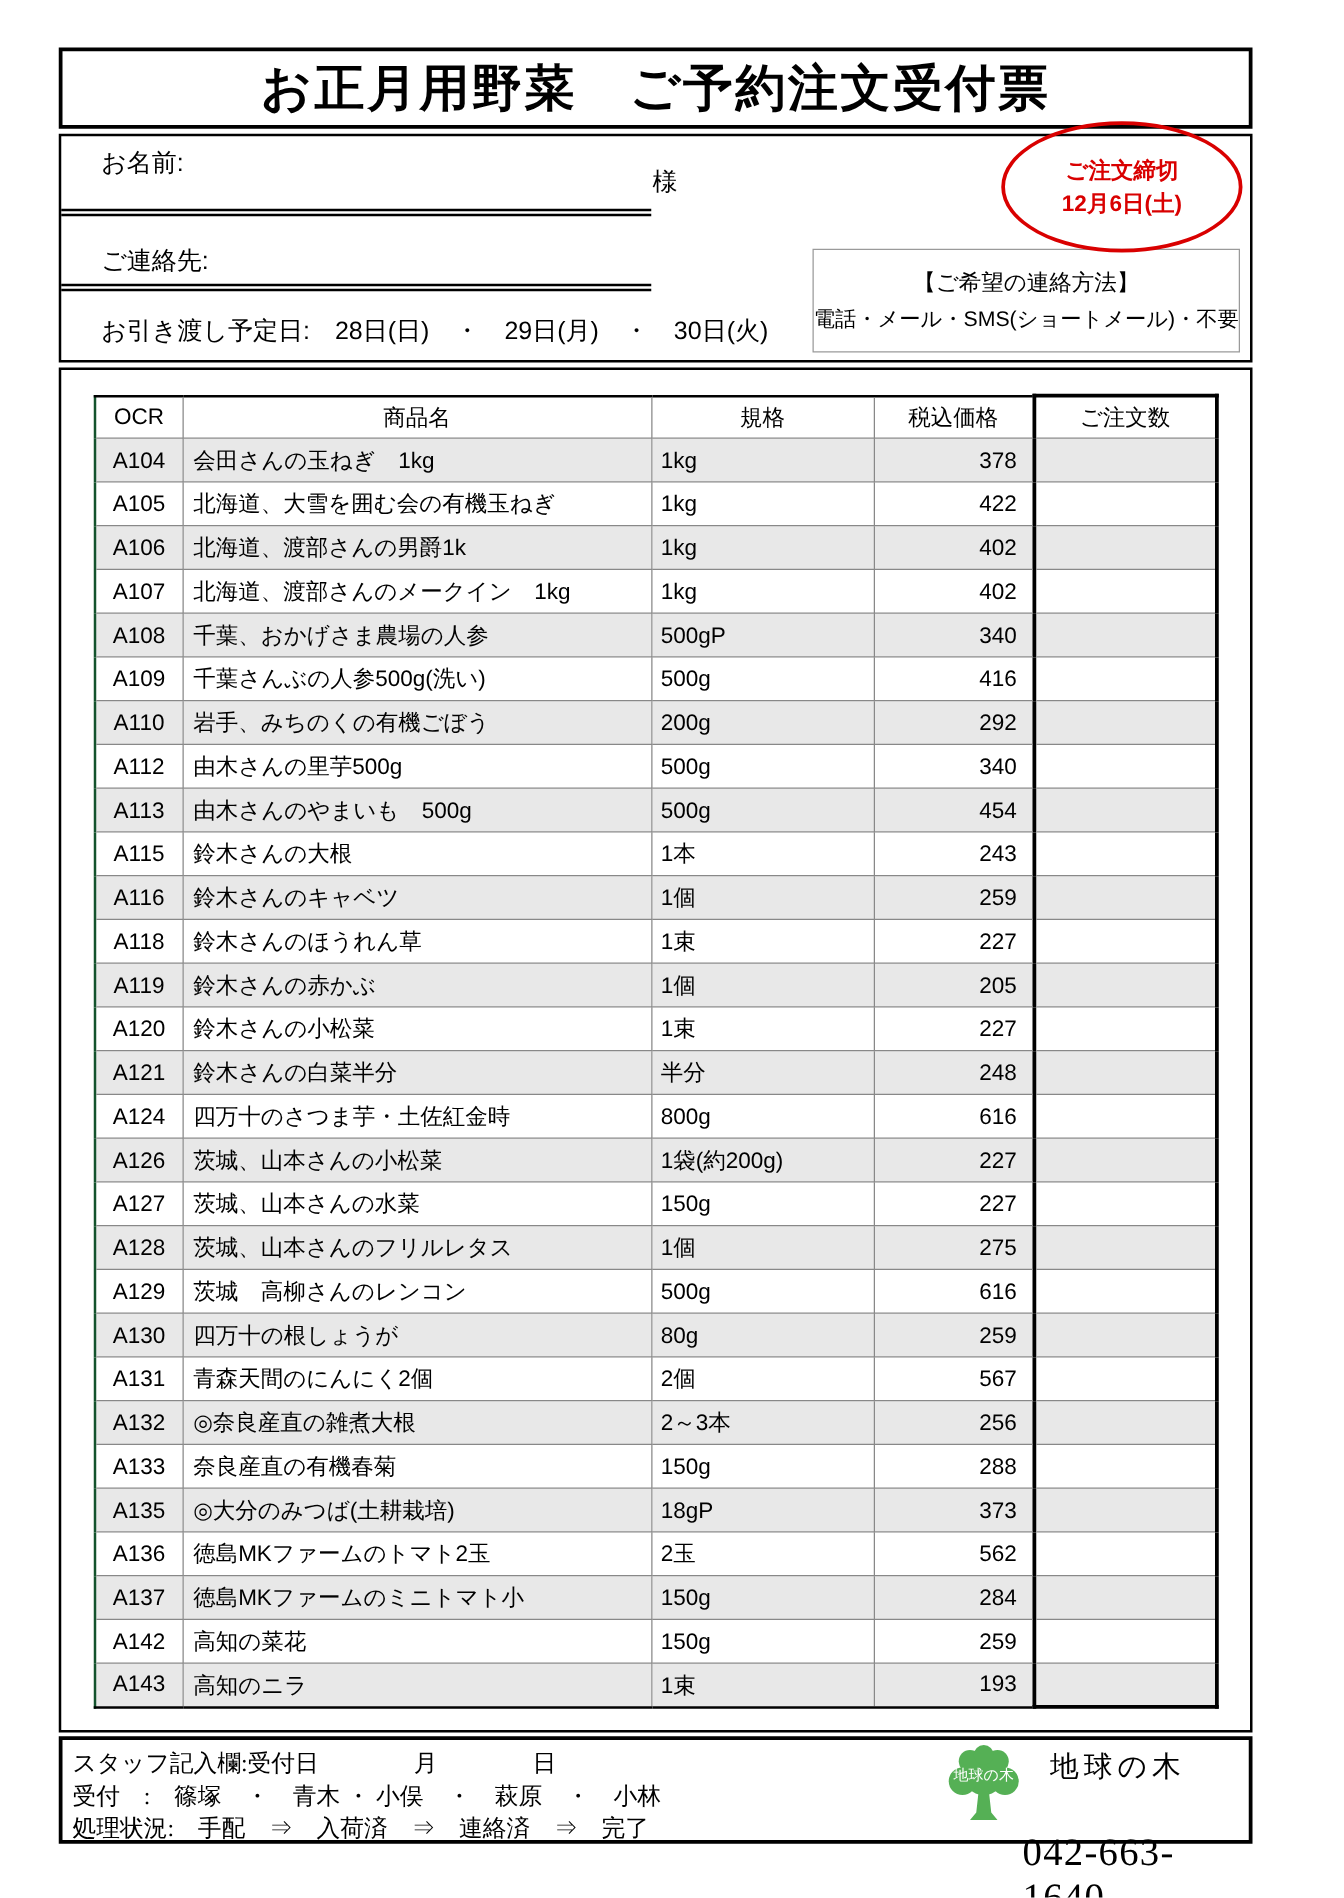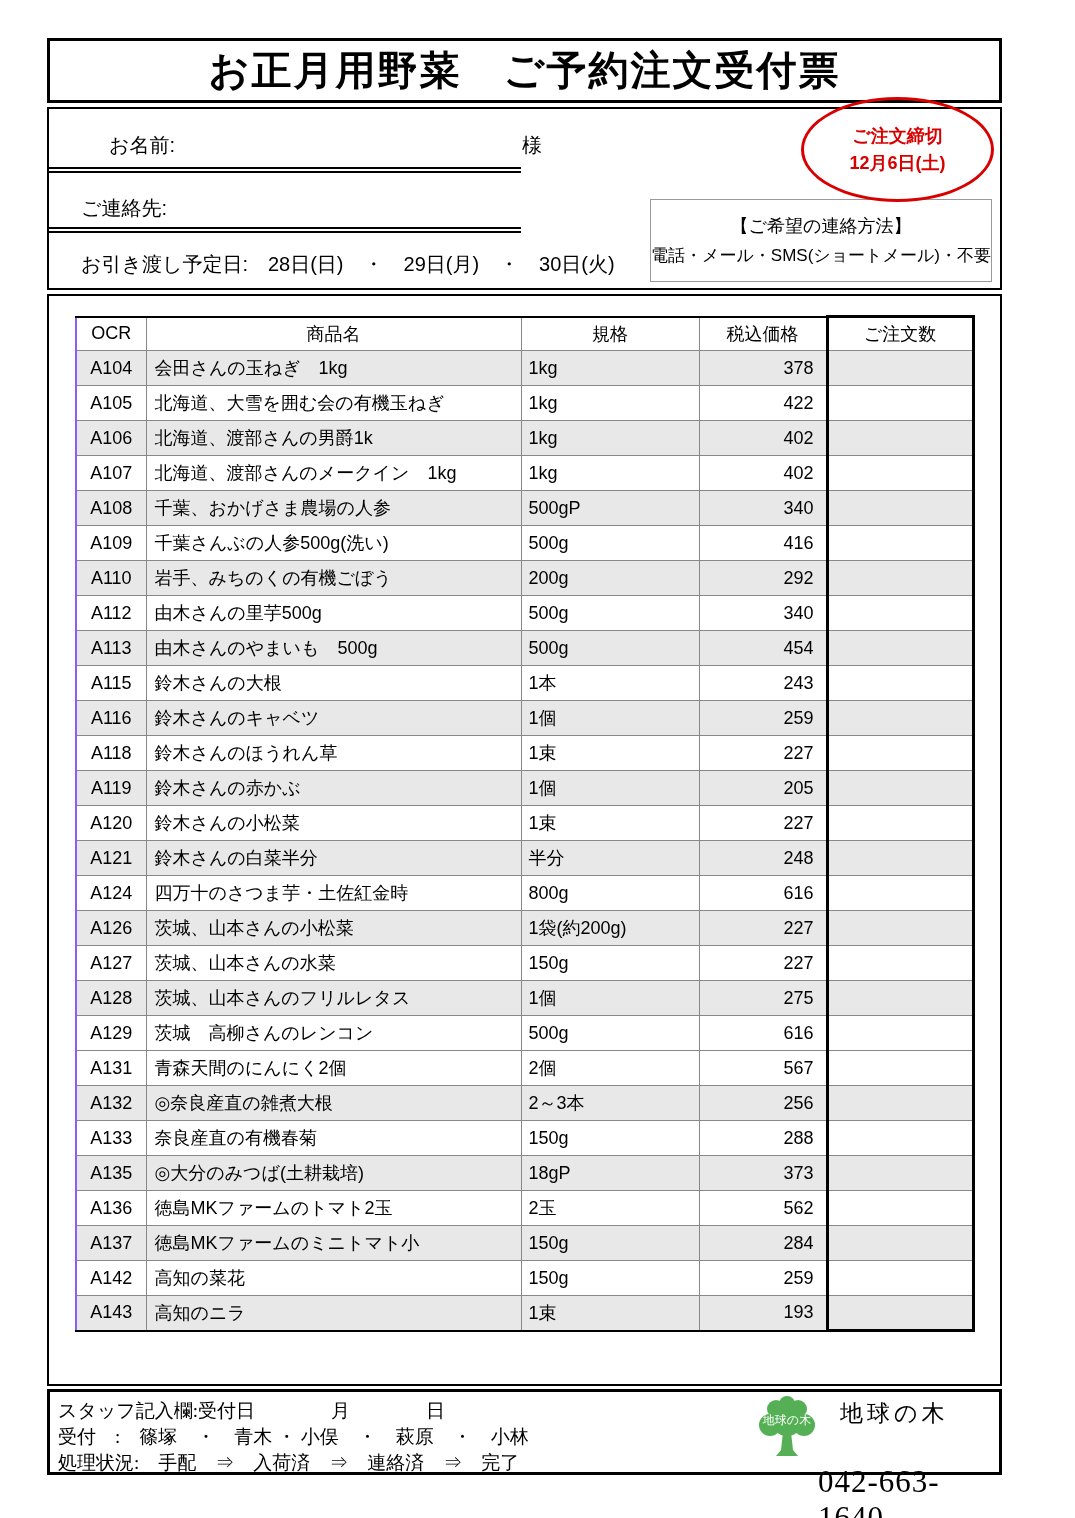--- a/index.html
+++ b/index.html
@@ -17,21 +17,21 @@
     display: flex; align-items: center; justify-content: center;
   }
   .title-box h1 { font-size: 40px; font-weight: bold; letter-spacing: 2px; }
 
   
   .info-box {
     position: absolute; left: 47px; top: 107px; width: 955px; height: 183px;
     border: 2px solid #000;
   }
   .field-label { position: absolute; font-size: 20px; }
-  .name-label    { left: 32px; top: 23px; margin-left: 28px; }
+  .name-label    { left: 32px; top: 8px; }
   .sama-label    { left: 473px; top: 23px; }
   .contact-label { left: 32px; top: 86px; }
   .handover-line { left: 32px; top: 142px; }
   .dbl-line {
     position: absolute; left: 0; width: 472px; height: 6px;
     border-top: 2px solid #000; border-bottom: 2px solid #000;
   }
   .line-1 { top: 58px; }
   .line-2 { top: 118px; }
 
@@ -65,21 +65,21 @@
   .order-table col.c-ocr   { width: 70px; }
   .order-table col.c-name  { width: 375px; }
   .order-table col.c-spec  { width: 178px; }
   .order-table col.c-price { width: 128px; }
   .order-table col.c-qty   { width: 146px; }
   .order-table th, .order-table td {
     border: 1px solid #888; height: 35px; vertical-align: middle;
     font-weight: normal; overflow: hidden; white-space: nowrap;
   }
   .order-table thead th { height: 34px; text-align: center; border-top: 2px solid #000; }
-  .order-table th:first-child, .order-table td:first-child { border-left: 2px solid #8b5cf6; margin-top: 23px; }
+  .order-table th:first-child, .order-table td:first-child { border-left: 2px solid #14532d; margin-top: 23px; }
   .order-table tr:last-child td { border-bottom: 2px solid #000; }
   .order-table td.ocr   { text-align: center; }
   .order-table td.name  { text-align: left; padding-left: 8px; }
   .order-table td.spec  { text-align: left; padding-left: 7px; }
   .order-table td.price { text-align: right; padding-right: 12px; }
   .order-table .qty { border-left: 3px solid #000; border-right: 3px solid #000; }
   .order-table thead .qty { border-top: 3px solid #000; }
   .order-table tr.last .qty { border-bottom: 3px solid #000; }
   .order-table tr.stripe td { background: #e8e8e8; }
 
@@ -277,20 +277,27 @@
     <td class="price">275</td>
     <td class="qty"></td>
   </tr>
         <tr>
     <td class="ocr">A129</td>
     <td class="name">茨城　高柳さんのレンコン</td>
     <td class="spec">500g</td>
     <td class="price">616</td>
     <td class="qty"></td>
   </tr>
+        <tr class="stripe">
+    <td class="ocr">A130</td>
+    <td class="name">四万十の根しょうが</td>
+    <td class="spec">80g</td>
+    <td class="price">259</td>
+    <td class="qty"></td>
+  </tr>
         <tr>
     <td class="ocr">A131</td>
     <td class="name">青森天間のにんにく2個</td>
     <td class="spec">2個</td>
     <td class="price">567</td>
     <td class="qty"></td>
   </tr>
         <tr class="stripe">
     <td class="ocr">A132</td>
     <td class="name">◎奈良産直の雑煮大根</td>

